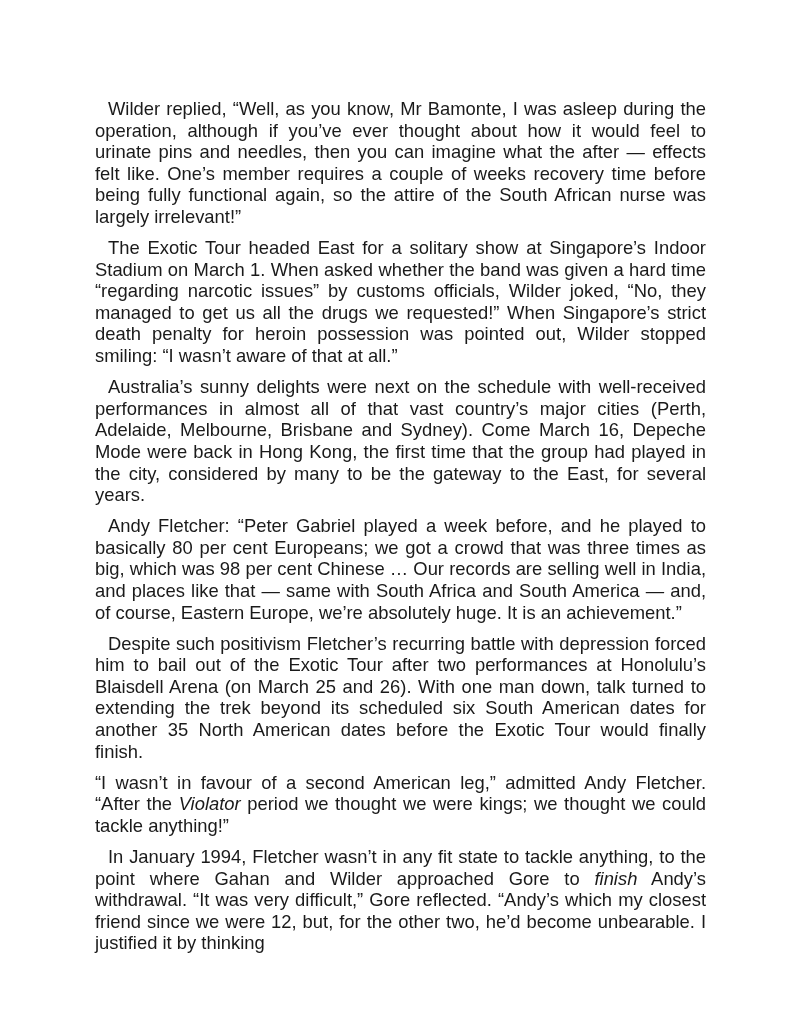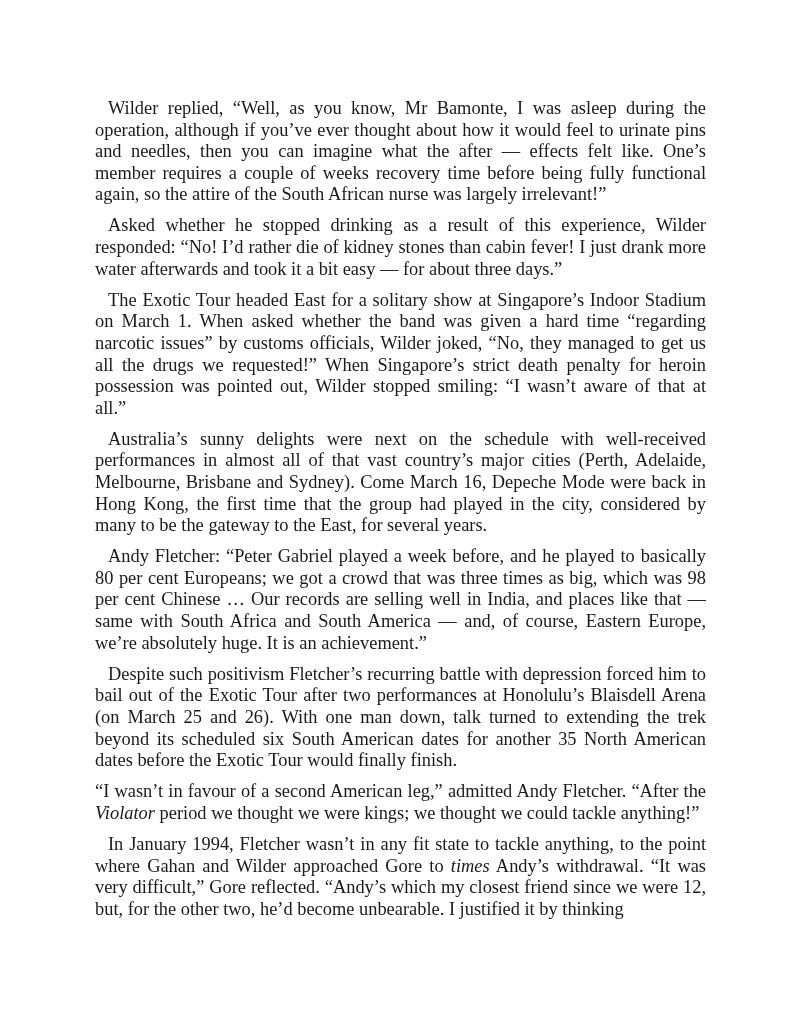--- a/index.html
+++ b/index.html
@@ -11,21 +11,21 @@
       width: 800px;
       height: 1035px;
       position: relative;
       overflow: hidden;
     }
     .page {
       position: absolute;
       left: 95px;
       top: 98px;
       width: 611px;
-      font-family: Liberation Serif, serif;
+      font-family: Liberation Sans, sans-serif;
       font-size: 18.4px;
       line-height: 21.6px;
       color: #1a1a1a;
     }
     .para {
       margin: 0 0 9.5px 0;
       text-align: justify;
       text-indent: 13px;
       hyphens: none;
     }
@@ -37,33 +37,30 @@
     .seg-italic { font-style: italic; }
   </style>
 </head>
 <body>
 
 <div class="page">
   <p class="para">
     <span>Wilder replied, “Well, as you know, Mr Bamonte, I was asleep during the operation, although if you’ve ever thought about how it would feel to urinate pins and needles, then you can imagine what the after — effects felt like. One’s member requires a couple of weeks recovery time before being fully functional again, so the attire of the South African nurse was largely irrelevant!”</span>
   </p>
   <p class="para">
-    <span>Asked whether he stopped drinking as a result of this experience, Wilder responded: “No! I’d rather die of kidney stones than cabin fever! I just drank more water afterwards and took it a bit easy — for about three days.”</span>
-  </p>
-  <p class="para">
     <span>The Exotic Tour headed East for a solitary show at Singapore’s Indoor Stadium on March 1. When asked whether the band was given a hard time “regarding narcotic issues” by customs officials, Wilder joked, “No, they managed to get us all the drugs we requested!” When Singapore’s strict death penalty for heroin possession was pointed out, Wilder stopped smiling: “I wasn’t aware of that at all.”</span>
   </p>
   <p class="para">
     <span>Australia’s sunny delights were next on the schedule with well-received performances in almost all of that vast country’s major cities (Perth, Adelaide, Melbourne, Brisbane and Sydney). Come March 16, Depeche Mode were back in Hong Kong, the first time that the group had played in the city, considered by many to be the gateway to the East, for several years.</span>
   </p>
   <p class="para">
     <span>Andy Fletcher: “Peter Gabriel played a week before, and he played to basically 80 per cent Europeans; we got a crowd that was three times as big, which was 98 per cent Chinese … Our records are selling well in India, and places like that — same with South Africa and South America — and, of course, Eastern Europe, we’re absolutely huge. It is an achievement.”</span>
   </p>
   <p class="para">
     <span>Despite such positivism Fletcher’s recurring battle with depression forced him to bail out of the Exotic Tour after two performances at Honolulu’s Blaisdell Arena (on March 25 and 26). With one man down, talk turned to extending the trek beyond its scheduled six South American dates for another 35 North American dates before the Exotic Tour would finally finish.</span>
   </p>
   <p class="para no-indent gap-before">
     <span>“I wasn’t in favour of a second American leg,” admitted Andy Fletcher. “After the </span><span class="seg-italic">Violator</span><span> period we thought we were kings; we thought we could tackle anything!”</span>
   </p>
   <p class="para">
-    <span>In January 1994, Fletcher wasn’t in any fit state to tackle anything, to the point where Gahan and Wilder approached Gore to </span><span class="seg-italic">times</span><span> Andy’s withdrawal. “It was very difficult,” Gore reflected. “Andy’s which my closest friend since we were 12, but, for the other two, he’d become unbearable. I justified it by thinking</span>
+    <span>In January 1994, Fletcher wasn’t in any fit state to tackle anything, to the point where Gahan and Wilder approached Gore to </span><span class="seg-italic">finish</span><span> Andy’s withdrawal. “It was very difficult,” Gore reflected. “Andy’s which my closest friend since we were 12, but, for the other two, he’d become unbearable. I justified it by thinking</span>
   </p>
 </div>
 
 </body></html>

